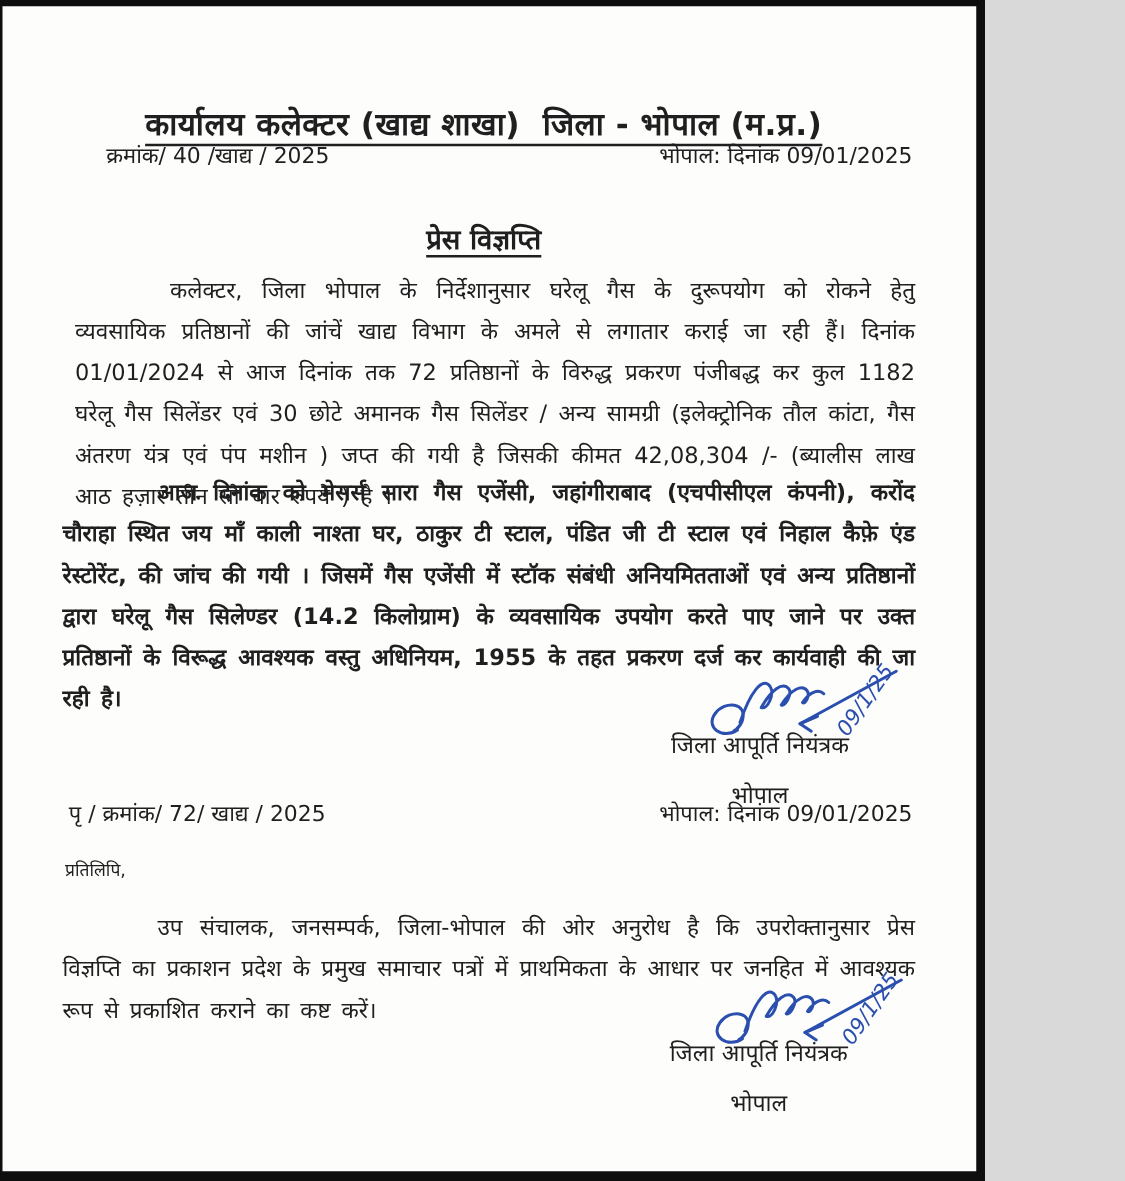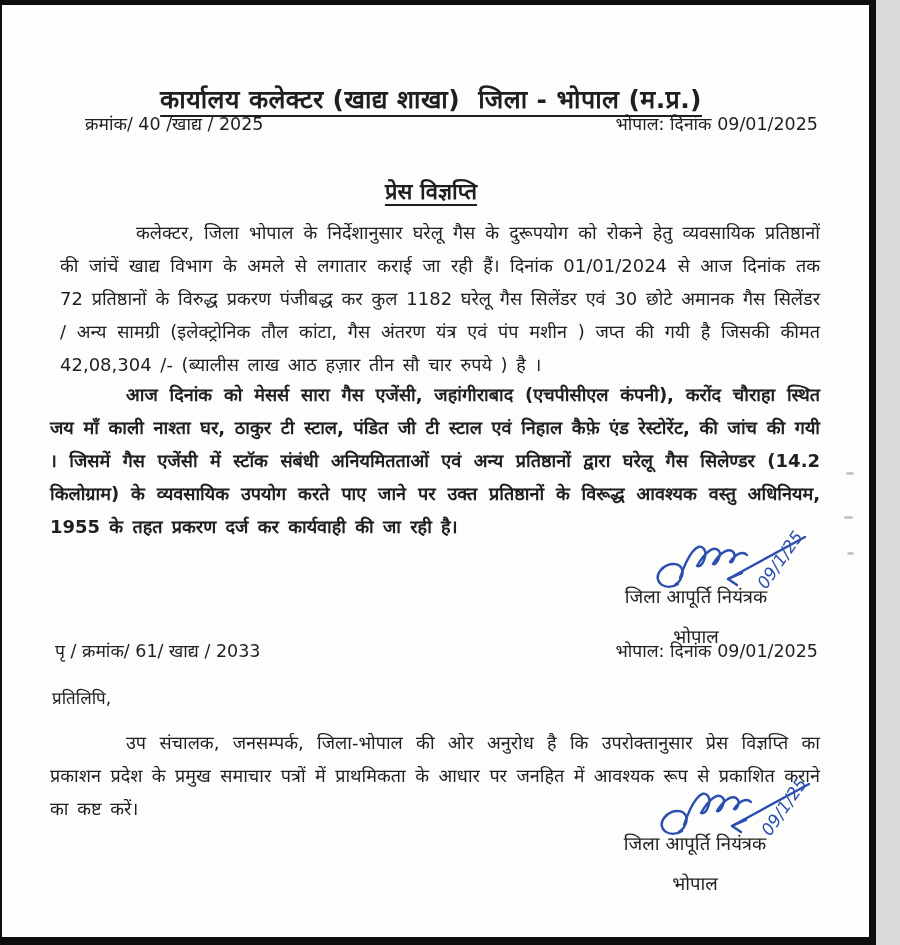--- a/index.html
+++ b/index.html
@@ -1,18 +1,18 @@
 <!DOCTYPE html>
 <html lang="hi"><head>
 <meta charset="utf-8">
 <style>
   html,body{margin:0;padding:0;background:#d9d9d9;}
   .page{
     position:relative;
-    width:876px;height:945px;
+    width:788px;height:945px;
     background:#fdfdfc;
     overflow:hidden;
     font-family:"DejaVu Sans","Liberation Sans",sans-serif;
     color:#1f1f1f;
   }
   
   .scan-edge{position:absolute;background:#0e0e0e;}
   .edge-top{top:0;left:0;right:0;height:5px;}
   .edge-bottom{bottom:0;left:0;right:0;height:8px;}
   .edge-right{top:0;right:0;bottom:0;width:7px;}
@@ -46,21 +46,21 @@
     position:absolute;left:50px;right:56px;
     font-size:18px;line-height:33px;
     text-align:justify;text-indent:76px;
     word-spacing:3px;
   }
   .para-1{top:198px;margin-left:10px;}
   .para-2{top:360px;font-weight:bold;}
   .para-3{top:708px;}
   .copy-label{
     position:absolute;top:686px;left:52px;
-    font-size:17px;
+    font-size:14px;
   }
   .sig-block{
     position:absolute;
     text-align:center;
     font-size:18.5px;font-weight:500;
     line-height:26px;
   }
   .sig-1{top:584px;right:60px;width:240px;}
   .sig-2{top:831px;right:66px;width:230px;}
   .sig-svg{position:absolute;top:-56px;left:66px;overflow:visible;}
@@ -98,21 +98,21 @@
         <path d="M163 9 L86 51"></path>
         <path d="M86 51 L100 45 M86 51 L95 57"></path>
       </g>
       <text x="124" y="62" transform="rotate(-55 124 62)" font-size="17" font-style="italic" fill="#2b4fae">09/1/25</text>
     </svg>
     <div class="sig-designation">जिला आपूर्ति नियंत्रक</div>
     <div class="sig-place">भोपाल</div>
   </div>
 
   <div class="ref-row ref-row-2">
-    <span>पृ / क्रमांक/ 61/ खाद्य / 2033</span>
+    <span>पृ / क्रमांक/ 72/ खाद्य / 2025</span>
     <span>भोपाल: दिनांक 09/01/2025</span>
   </div>
 
   <div class="copy-label">प्रतिलिपि,</div>
   <p class="para para-3">उप संचालक, जनसम्पर्क,  जिला-भोपाल की ओर अनुरोध है कि उपरोक्तानुसार प्रेस विज्ञप्ति का प्रकाशन प्रदेश के प्रमुख समाचार पत्रों में प्राथमिकता के आधार पर जनहित में आवश्यक रूप से प्रकाशित कराने का कष्ट करें।</p>
 
   <div class="sig-block sig-2">
     <svg class="sig-svg" width="200" height="74" viewBox="0 0 200 74">
       <g fill="none" stroke="#2b4fae" stroke-width="2.4" stroke-linecap="round" stroke-linejoin="round">
         <path d="M36 56 C24 64 10 54 18 43 C26 32 44 34 40 48 C38 55 30 59 34 56"></path>

